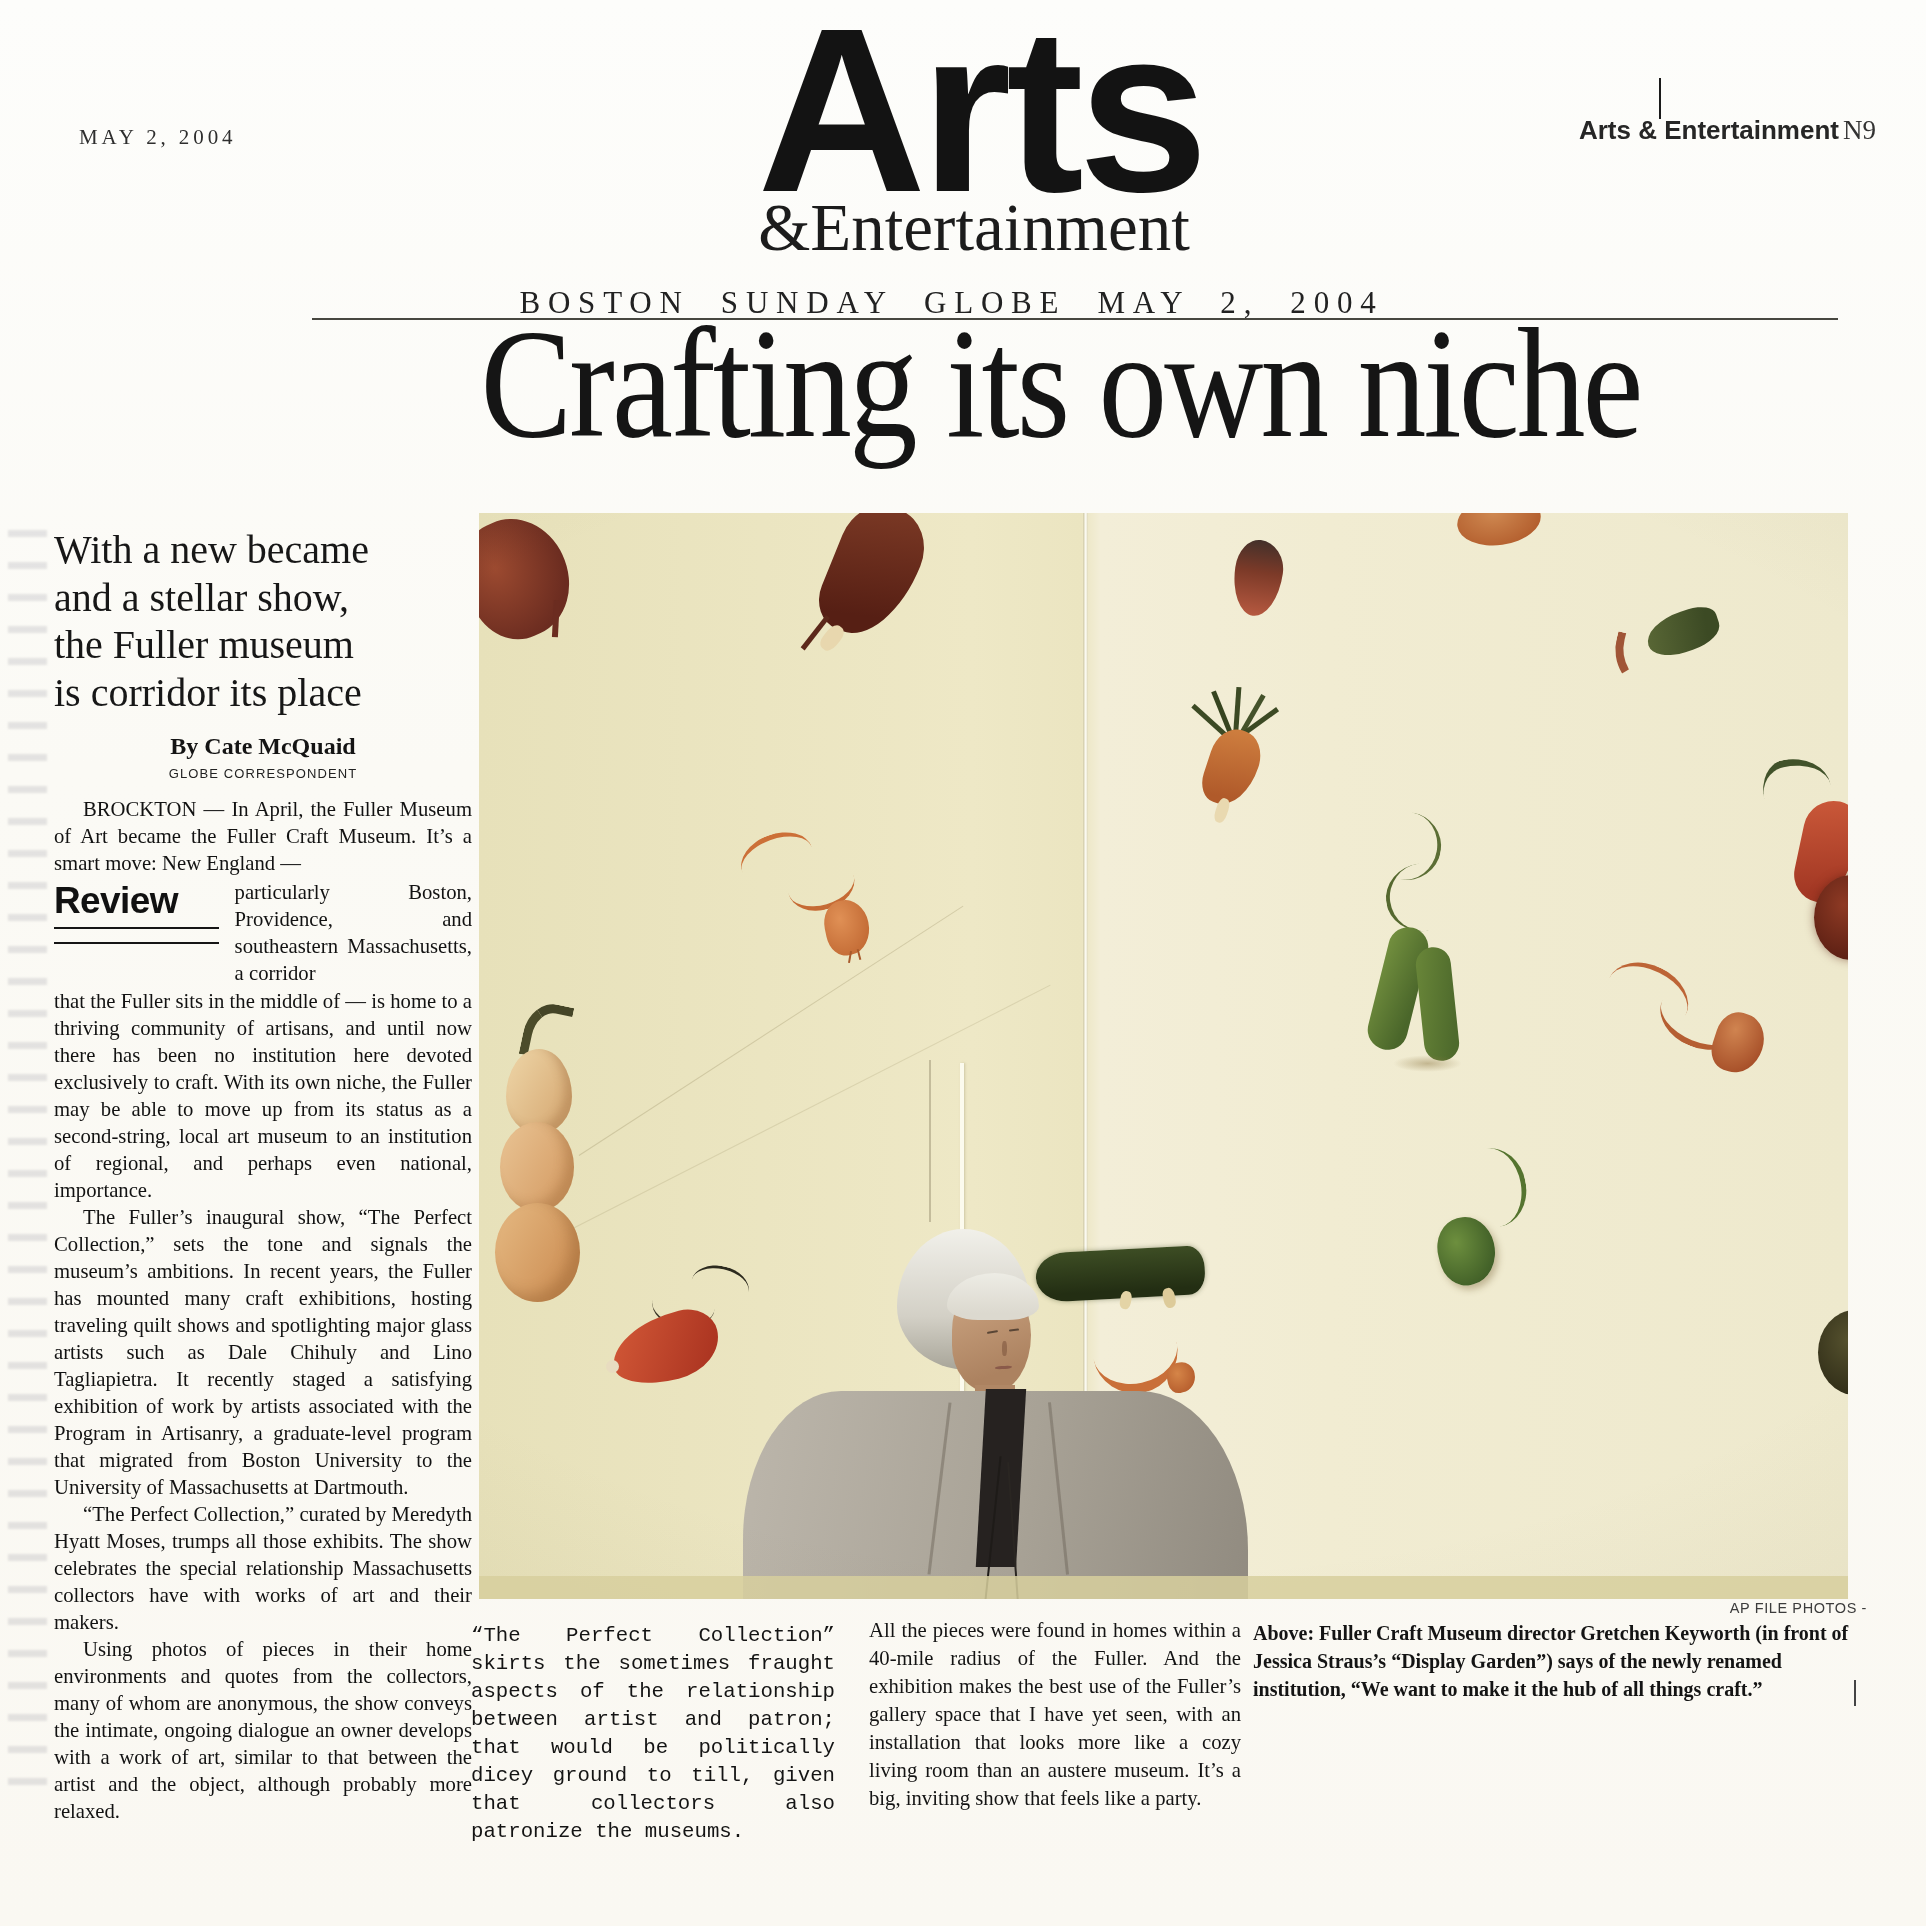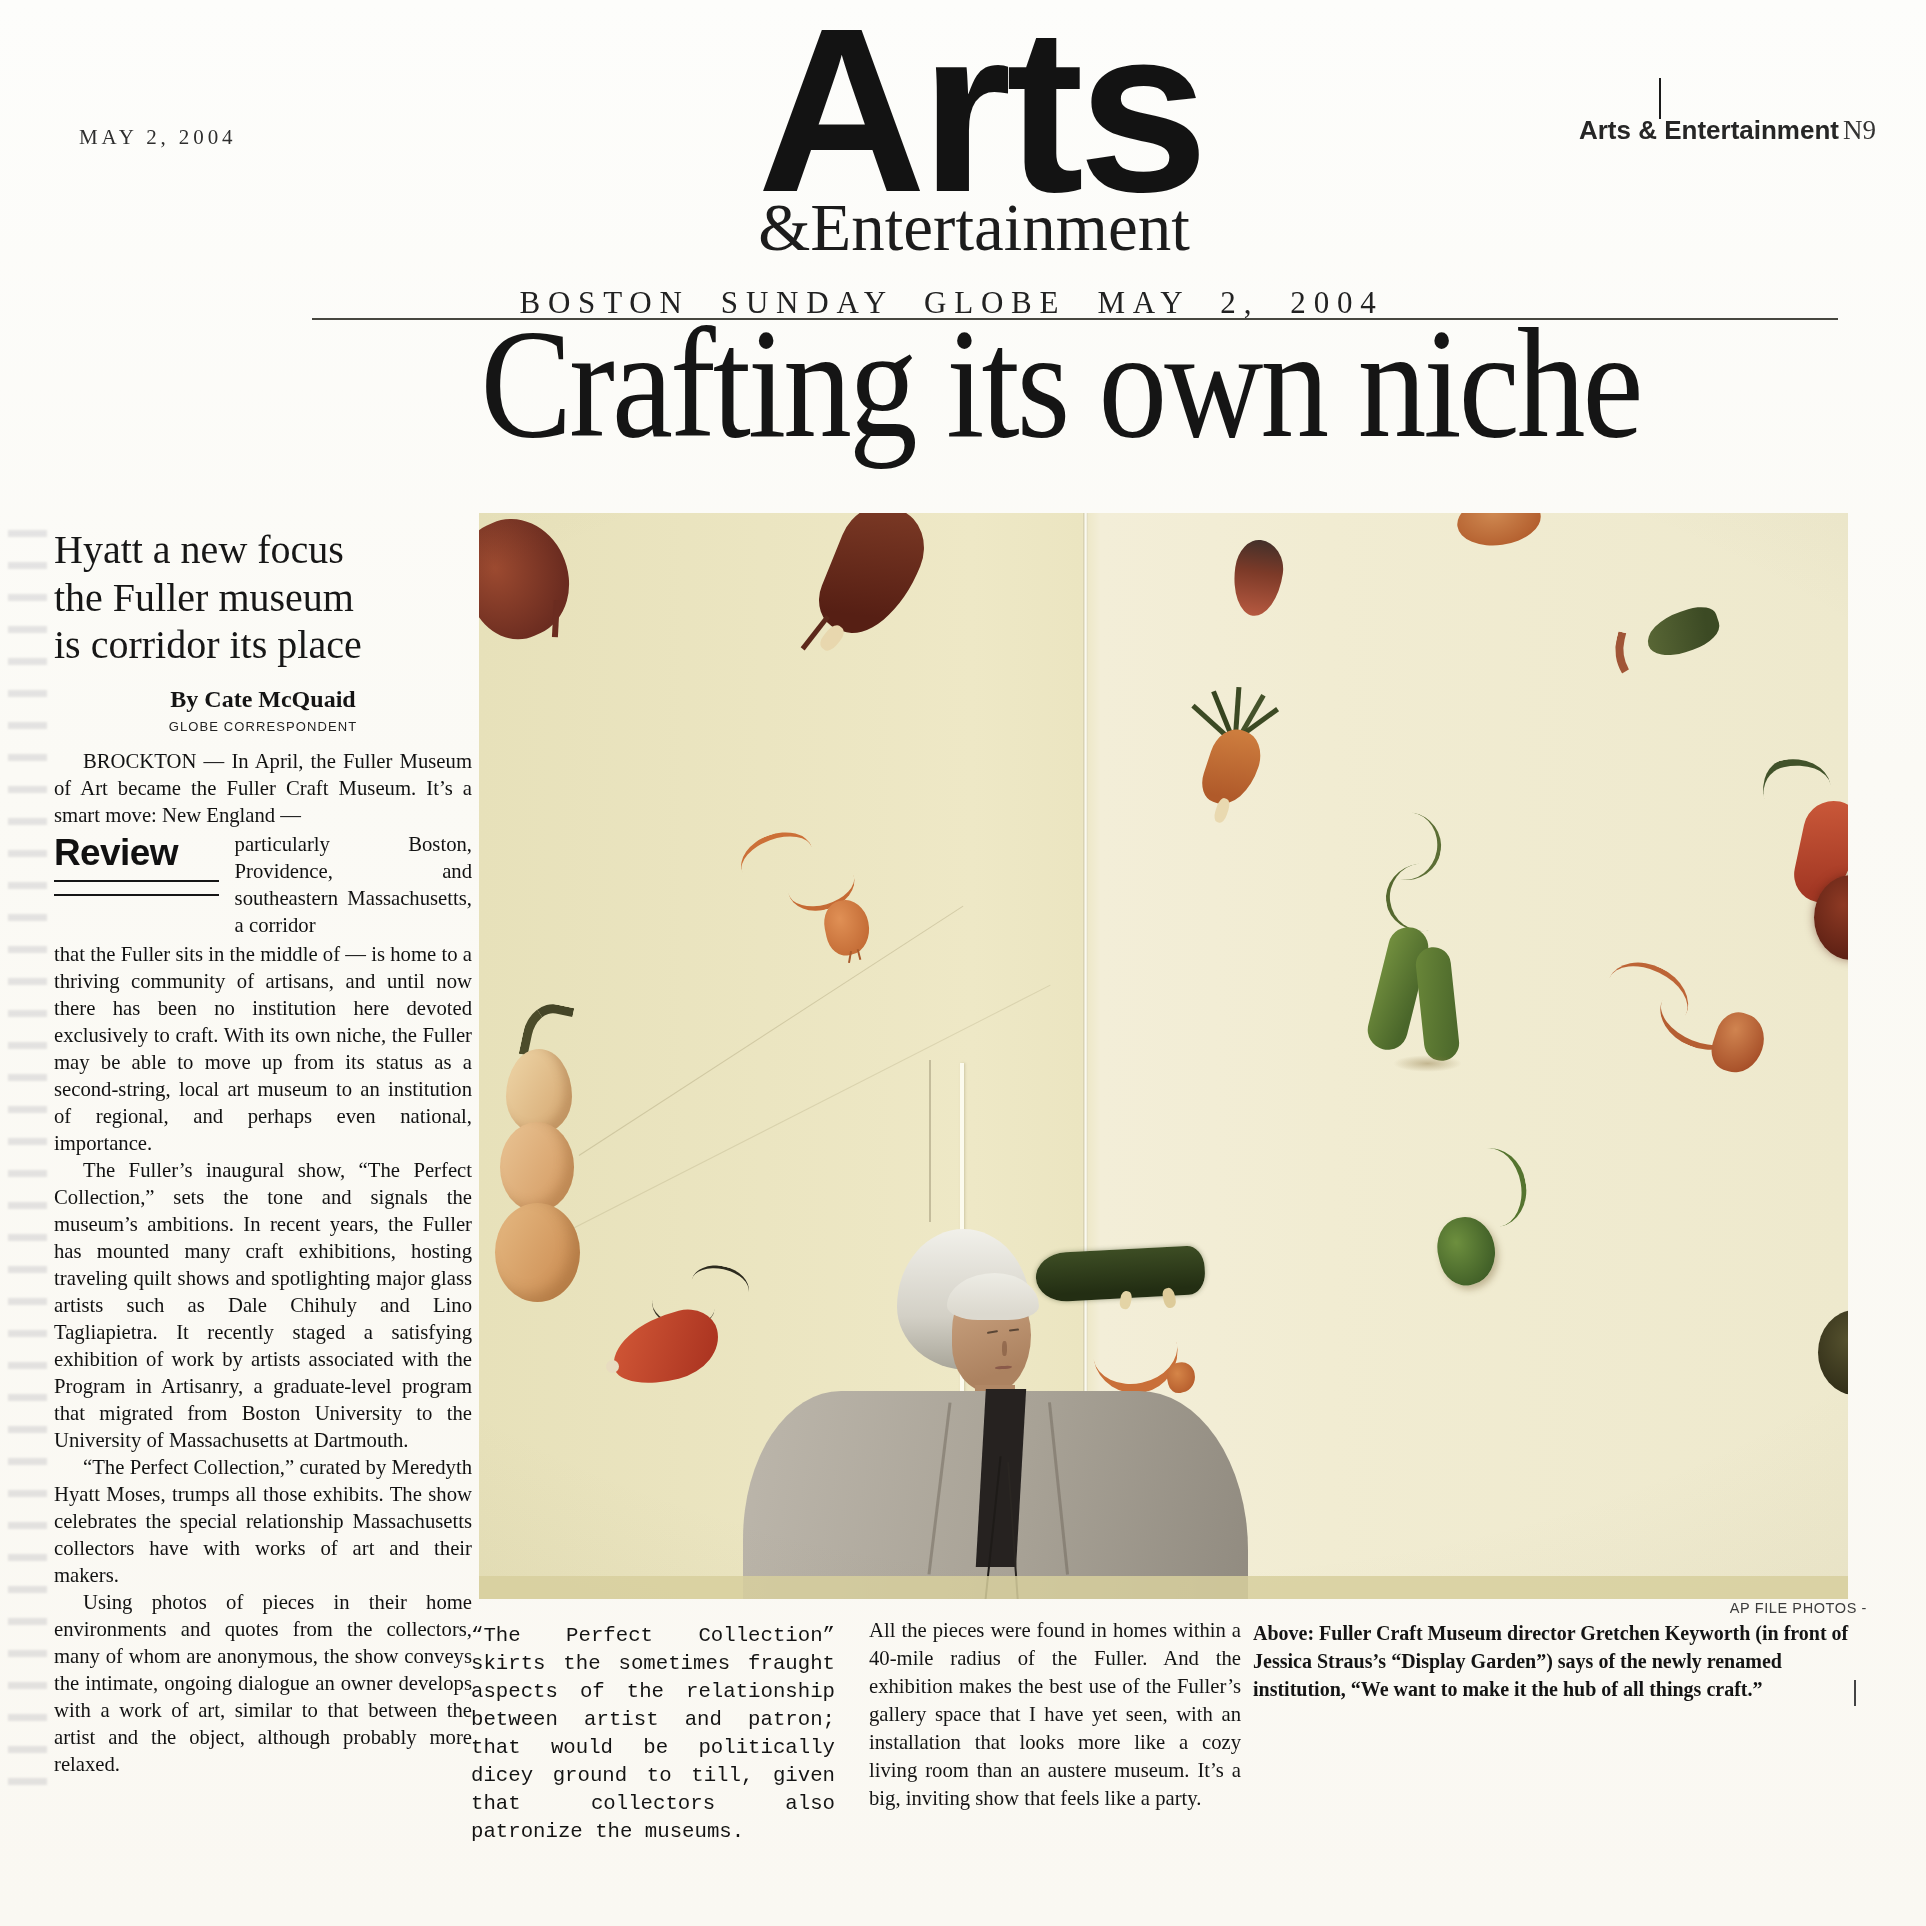--- a/index.html
+++ b/index.html
@@ -79,21 +79,22 @@
   </div>
 
   <div class="dateline-banner">BOSTON SUNDAY GLOBE MAY 2, 2004</div>
   <div class="banner-rule"></div>
   <div class="headline">Crafting its own niche</div>
 
   <div class="ghost-margin"></div>
 
   <div class="left-col">
     <div class="subhead">
-      <div>Hyatt a new focus</div>
+      <div>With a new became</div>
+      <div>and a stellar show,</div>
       <div>the Fuller museum</div>
       <div>is corridor its place</div>
     </div>
     <div class="byline-block">
       <div class="byline">By Cate McQuaid</div>
       <div class="byline-role">GLOBE CORRESPONDENT</div>
     </div>
     <div class="body-copy">
       <div class="p indent">BROCKTON — In April, the Fuller Museum of Art became the Fuller Craft Museum. It’s a smart move: New England —</div>
       <div class="review-row">

